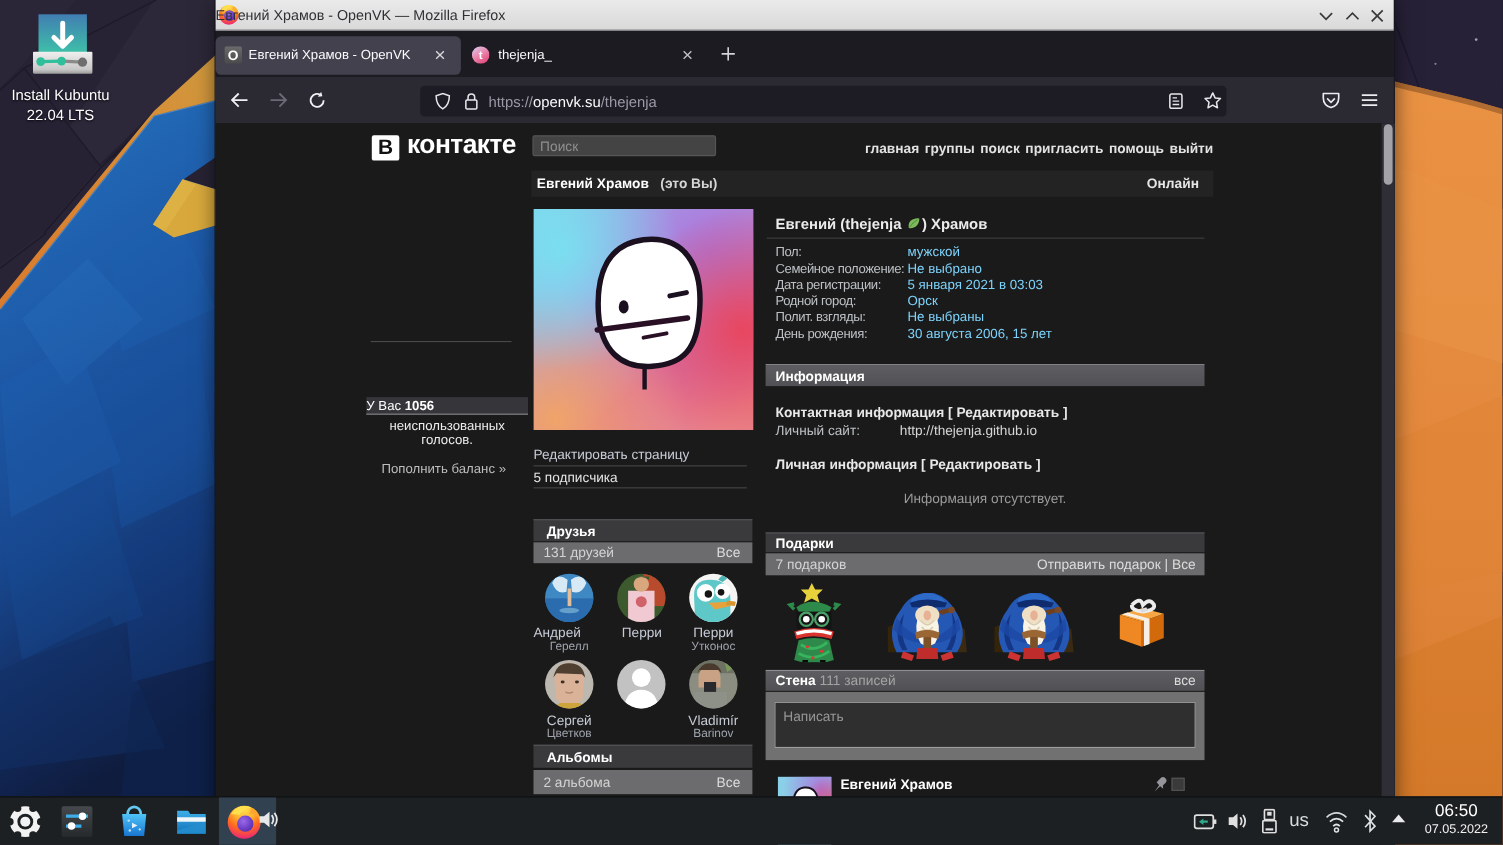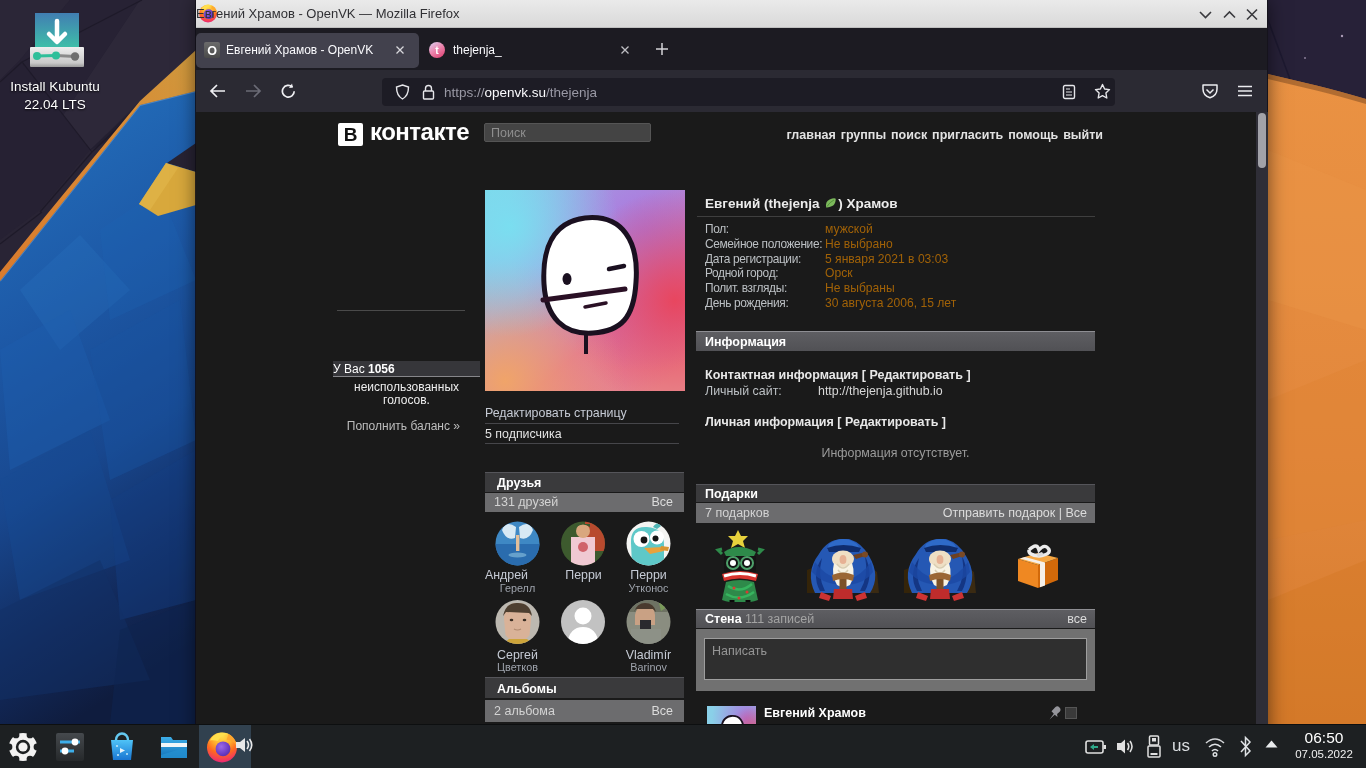--- a/index.html
+++ b/index.html
@@ -225,20 +225,24 @@
         <div class="abs" style="left:6px;top:2px;font-size:12.5px;color:#8f8f8f">Поиск</div>
       </div>
 
       <div class="abs" style="left:0;top:16px;width:907px;text-align:right;font-size:12.5px;font-weight:bold;color:#e2e2e2;word-spacing:1.5px">главная группы поиск пригласить помощь выйти</div>
 
       <div class="abs" style="left:141px;top:198px;width:128px;height:1px;background:#4a4a4a"></div>
       <div class="abs" style="left:137px;top:249px;width:147px;height:16px;background:#36363a;border-bottom:1px solid #86868a;text-align:left;font-size:12px;color:#fff;line-height:17px">У Вас <b>1056</b></div>
       <div class="abs" style="left:137px;top:269px;width:147px;text-align:center;font-size:12px;color:#ededed;line-height:12.6px">неиспользованных<br>голосов.</div>
       <div class="abs" style="left:137px;top:307px;width:127px;text-align:right;font-size:12px;color:#bdbdbd">Пополнить баланс »</div>
 
+      <div class="abs" style="left:287px;top:43px;width:620px;height:24px;background:#232323">
+        <div class="abs" style="left:5px;top:5px;font-size:12.5px;font-weight:bold;color:#fff">Евгений Храмов&nbsp;&nbsp; <span style="color:#d6d6d6">(это Вы)</span></div>
+        <div class="abs" style="right:13px;top:5px;font-size:12.5px;font-weight:bold;color:#e6e6e6">Онлайн</div>
+      </div>
 
       <svg class="abs" style="left:289px;top:78px" width="200" height="201" viewBox="0 0 200 201">
         <defs>
           <linearGradient id="avbg" x1="0" y1="0" x2="0.85" y2="1">
             <stop offset="0" stop-color="#80d5e8"></stop>
               <stop offset="0.38" stop-color="#aca3e4"></stop>
               <stop offset="0.7" stop-color="#e0709c"></stop>
               <stop offset="1" stop-color="#e8898c"></stop>
           </linearGradient>
           <radialGradient id="avp" cx="0.8" cy="0.2" r="0.7">
@@ -378,21 +382,21 @@
           <span style="position:absolute;left:9px;top:4px;color:#d3d3d3">2 альбома</span>
           <span style="position:absolute;right:11px;top:4px;color:#dcdcdc">Все</span>
         </div>
 
       <div class="abs" style="left:509px;top:84px;font-size:13.5px;font-weight:bold;color:#ececec">Евгений (thejenja <svg width="15" height="14" viewBox="0 0 16 16" style="vertical-align:-2px">
             <path d="M3,13 Q2,6 7,4 Q12,2 14,3 Q14,9 10,11.5 Q6,13.5 3,13 Z" fill="#7cb95c"></path>
             <path d="M4,12 Q7,7 12,4.5" stroke="#4e8a34" stroke-width="1" fill="none"></path>
           </svg>) Храмов</div>
       <div class="abs" style="left:501px;top:104px;width:398px;height:1px;background:#3f3f3f"></div>
       <div class="abs" style="left:509px;top:110px;font-size:11.9px;letter-spacing:-0.35px;color:#bcc0c4;line-height:14.8px">Пол:<br>Семейное положение:<br>Дата регистрации:<br>Родной город:<br>Полит. взгляды:<br>День рождения:</div>
-      <div class="abs" style="left:629px;top:110px;font-size:12.1px;color:#a16207;line-height:14.8px">мужской<br>Не выбрано<br>5 января 2021 в 03:03<br>Орск<br>Не выбраны<br>30 августа 2006, 15 лет</div>
+      <div class="abs" style="left:629px;top:110px;font-size:12.1px;color:#7dd3fc;line-height:14.8px">мужской<br>Не выбрано<br>5 января 2021 в 03:03<br>Орск<br>Не выбраны<br>30 августа 2006, 15 лет</div>
       <div class="abs" style="left:500px;top:219px;width:399px;height:20px;background:linear-gradient(#5e5e62,#515155);border-top:1px solid #8e8e93">
           <span style="position:absolute;left:9px;top:3px;font-size:12.5px;font-weight:bold;color:#fff">Информация</span>
         </div>
       <div class="abs" style="left:509px;top:256px;font-size:12.5px;font-weight:bold;color:#e8e8e8">Контактная информация [ Редактировать ]</div>
       <div class="abs" style="left:509px;top:272px;font-size:12.4px;color:#bcc0c4">Личный сайт:</div>
       <div class="abs" style="left:622px;top:272px;font-size:12.4px;color:#d7d7d7">http://thejenja.github.io</div>
       <div class="abs" style="left:509px;top:303px;font-size:12.5px;font-weight:bold;color:#e8e8e8">Личная информация [ Редактировать ]</div>
       <div class="abs" style="left:500px;top:334px;width:399px;text-align:center;font-size:12.4px;color:#9b9b9b">Информация отсутствует.</div>
 
       <div class="bar" style="left:500px;top:372px;width:399px;height:18px">

